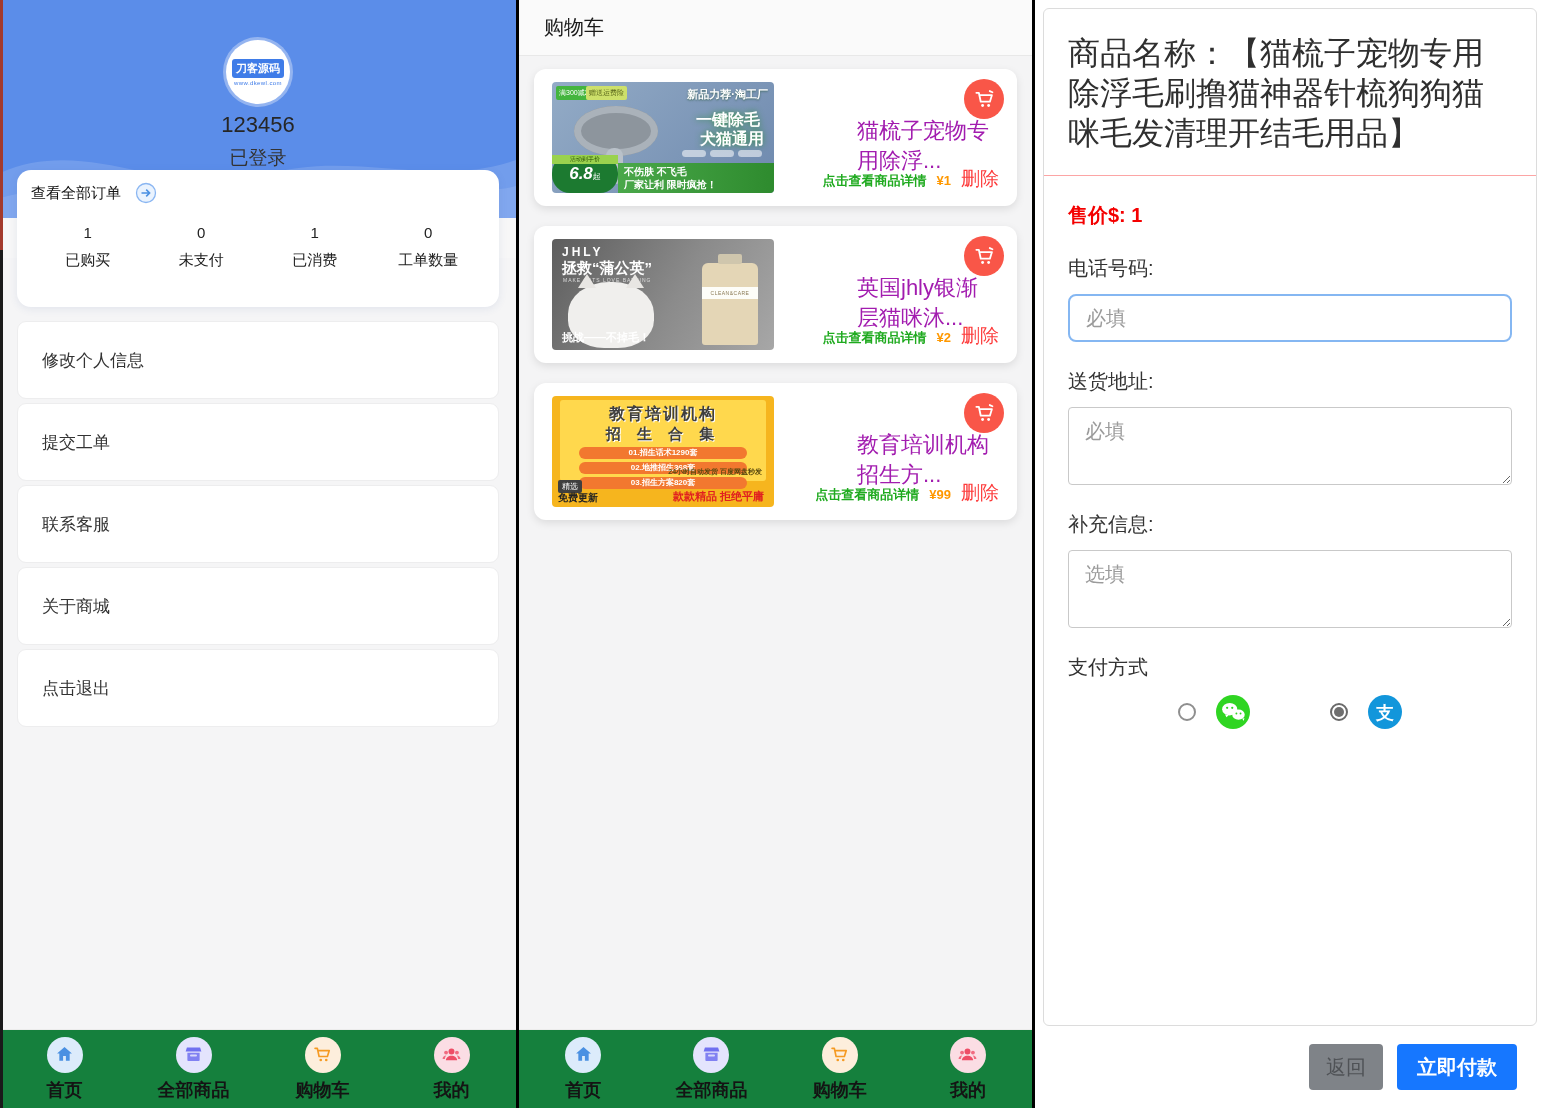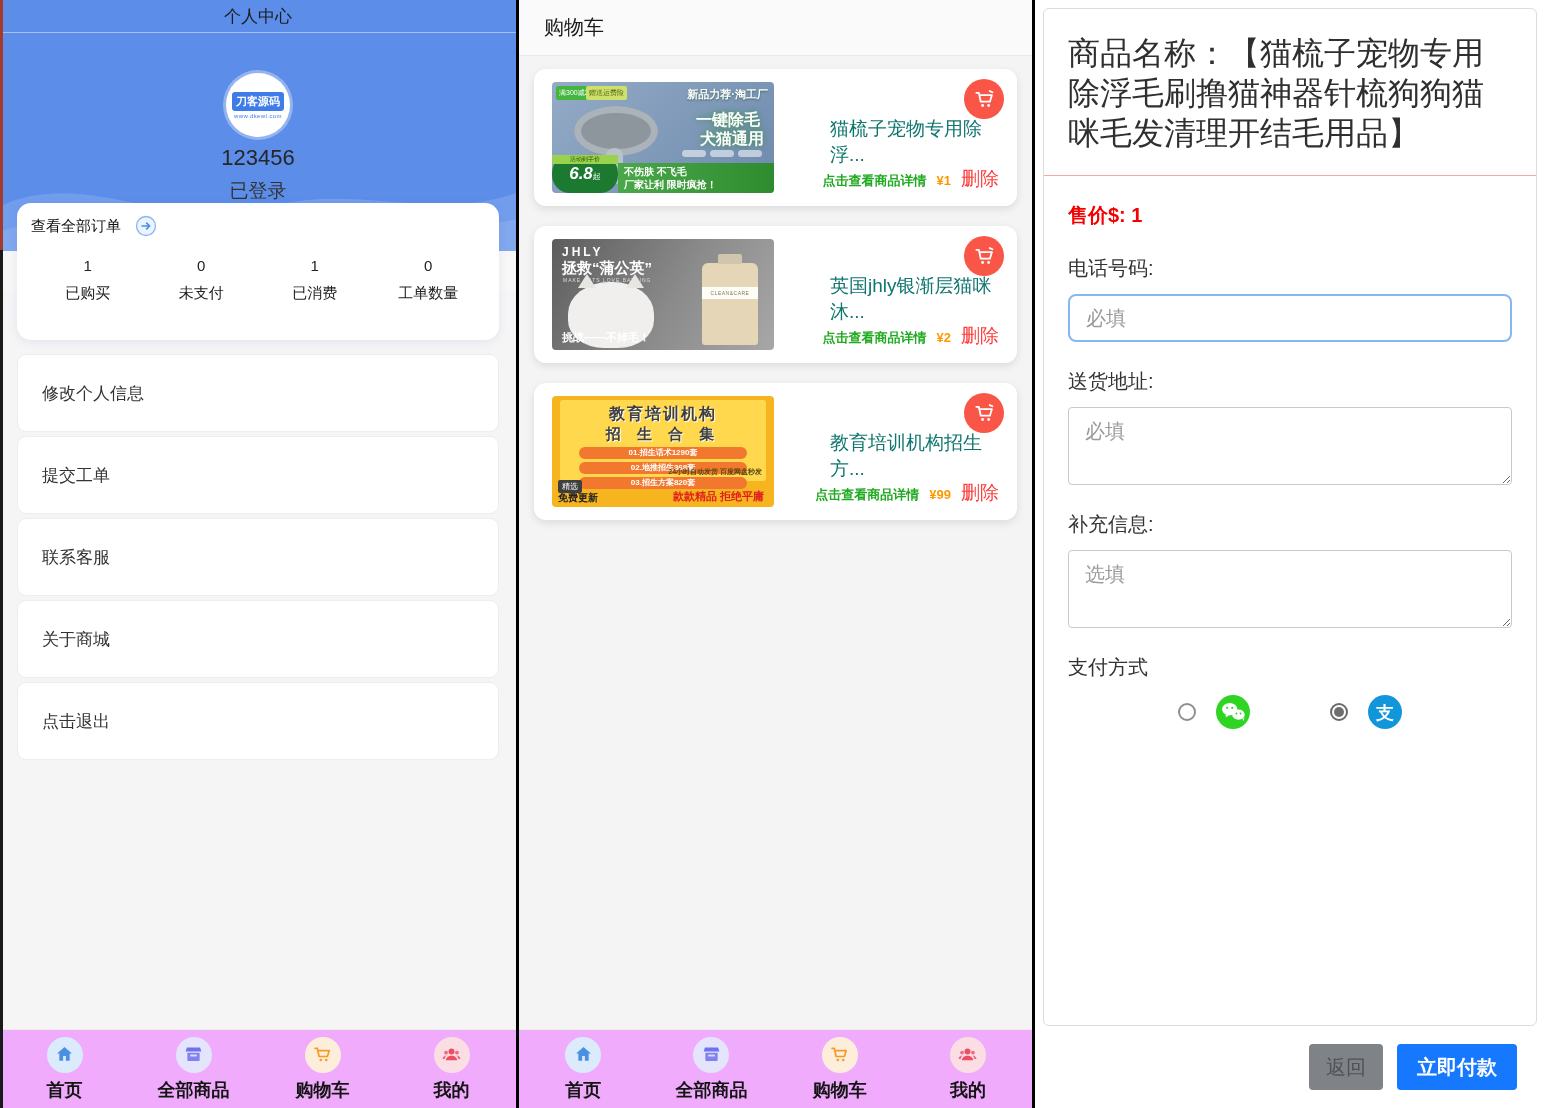--- a/index.html
+++ b/index.html
@@ -31,39 +31,39 @@
   .overview-top{display:flex;align-items:center;gap:14px;font-size:15px;color:#111;}
   .stats{display:grid;grid-template-columns:repeat(4,1fr);margin-top:20px;text-align:center;}
   .stat-value{font-size:15px;color:#222;}
   .stat-label{font-size:15px;color:#222;margin-top:10px;}
   .menu{margin:14px 17px 0;display:flex;flex-direction:column;gap:4px;}
   .menu-item{background:#fff;border:1px solid #ededee;border-radius:9px;height:78px;display:flex;
       align-items:center;padding-left:24px;font-size:17px;color:#333;box-sizing:border-box;}
   .flex-spacer{flex:1;}
 
   
-  .tabbar{height:78px;background:#f0abfc;border-top:1px solid #ececec;display:grid;
+  .tabbar{height:78px;background:#15803d;border-top:1px solid #ececec;display:grid;
       grid-template-columns:repeat(4,1fr);align-items:center;}
   .tab{display:flex;flex-direction:column;align-items:center;gap:5px;}
   .tab-ic{width:36px;height:36px;border-radius:50%;display:flex;align-items:center;justify-content:center;}
   .tab-ic svg{width:21px;height:21px;}
   .ic-home{background:#dcebfb;color:#4a90e2;}
   .ic-store{background:#e4e4fd;color:#7070f0;}
   .ic-cart{background:#fdeedc;color:#f59a23;}
   .ic-user{background:#fbdde4;color:#ee4d66;}
   .tab-label{font-size:18px;font-weight:bold;color:#141414;}
 
   
   .cart-header{height:55px;background:#fafafa;border-bottom:1px solid #e8e8e8;display:flex;
       align-items:center;padding-left:25px;font-size:20px;color:#1a1a1a;}
   .cart-list{padding:13px 15px 0;}
   .cart-card{position:relative;background:#fff;border-radius:12px;height:137px;margin-bottom:20px;
       box-shadow:0 3px 8px rgba(0,0,0,.10);box-sizing:border-box;padding:13px 18px;display:flex;}
   .thumb{position:relative;width:222px;height:111px;border-radius:4px;overflow:hidden;flex-shrink:0;}
-  .cart-title{margin-left:56px;margin-top:34px;font-size:19px;color:#0f766e;}
+  .cart-title{margin-left:83px;margin-top:34px;font-size:22px;color:#a21caf;}
   .cart-meta{position:absolute;right:18px;bottom:14px;display:flex;align-items:baseline;gap:10px;}
   .meta-link{font-size:13px;font-weight:bold;color:#1faa1f;}
   .meta-price{font-size:13px;font-weight:bold;color:#ff9800;}
   .meta-del{font-size:19px;color:#fd3b3b;}
   .badge{position:absolute;top:10px;right:13px;width:40px;height:40px;border-radius:50%;
       background:#f95648;display:flex;align-items:center;justify-content:center;}
   .badge svg{width:23px;height:23px;}
 
   
   .t1{background:linear-gradient(135deg,#93abc6,#6e89ae);}
@@ -139,23 +139,20 @@
       font-weight:bold;font-family:inherit;}
 </style>
 </head>
 <body>
 
 <div class="app">
 
   <section class="panel p-left">
     <div class="edge-strip"></div>
 
-    <div class="p-header">
-      <span>个人中心</span>
-    </div>
 
     <div class="hero">
       <svg class="waves" viewBox="0 0 516 130" preserveAspectRatio="none">
         <path d="M0,45 C90,5 175,75 262,48 C350,20 432,62 516,32 L516,130 L0,130 Z" fill="rgba(255,255,255,0.14)"></path>
         <path d="M0,70 C120,38 225,92 325,62 C405,40 472,72 516,58 L516,130 L0,130 Z" fill="rgba(255,255,255,0.11)"></path>
       </svg>
       <div class="logo-circle">
         <div class="logo-box">刀客源码</div>
         <div class="logo-url">www.dkewl.com</div>
       </div>

